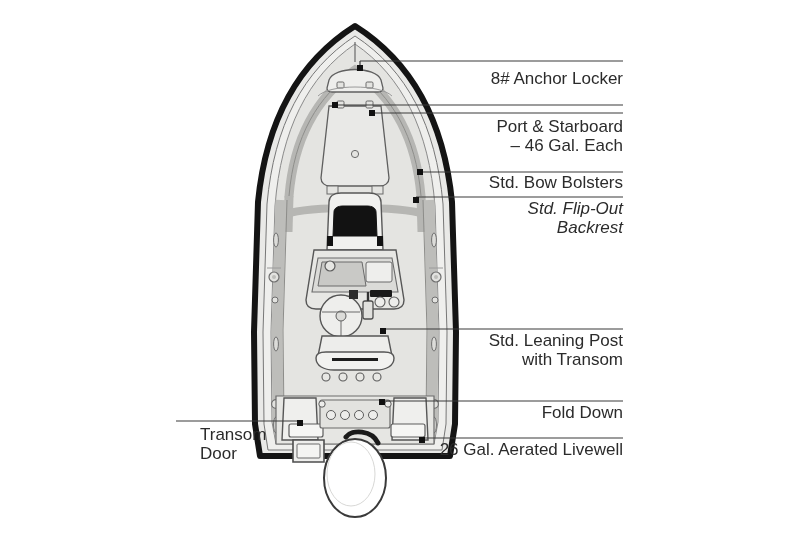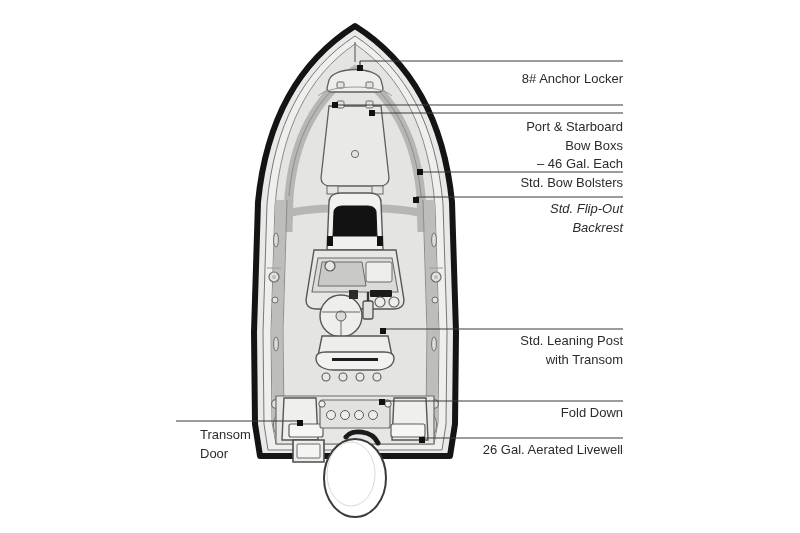--- a/index.html
+++ b/index.html
@@ -8,21 +8,21 @@
     background:#ffffff;
     font-family:"Liberation Sans", sans-serif;
     overflow:hidden;
     position:relative;
   }
   #stage{position:absolute;left:0;top:0;width:800px;height:533px;}
   svg#diagram{position:absolute;left:0;top:0;width:800px;height:533px;display:block;}
   .callout-text{
     position:absolute;
     font-family:"Liberation Sans", sans-serif;
-    font-size:13px;
+    font-size:17px;
     line-height:18.5px;
     color:#2b2b2b;
     white-space:pre;
     letter-spacing:0px;
   }
   .callout-right{text-align:right;}
   .callout-left{text-align:left;}
 </style>
 </head>
 <body>
@@ -193,21 +193,21 @@
         <line x1="422" y1="438" x2="422" y2="440" stroke="#3a3a3a" stroke-width="1.2"></line>
         <rect x="419" y="437" width="6" height="6" fill="#111111"></rect>
         <line x1="176" y1="421" x2="300" y2="421" stroke="#3a3a3a" stroke-width="1.2"></line>
         <line x1="300" y1="421" x2="300" y2="423" stroke="#3a3a3a" stroke-width="1.2"></line>
         <rect x="297" y="420" width="6" height="6" fill="#111111"></rect>
       </g>
   </svg>
 
   <div id="callouts">
       <div class="callout-text callout-right" style="right: 177px; top: 70px;"><div>8# Anchor Locker</div></div>
-      <div class="callout-text callout-right" style="right: 177px; top: 118px;"><div>Port &amp; Starboard</div><div>Bow Boxs</div><div>– 46 Gal. Each</div></div>
+      <div class="callout-text callout-right" style="right: 177px; top: 118px;"><div>Port &amp; Starboard</div><div>– 46 Gal. Each</div></div>
       <div class="callout-text callout-right" style="right: 177px; top: 174px;"><div>Std. Bow Bolsters</div></div>
       <div class="callout-text callout-right" style="right: 177px; top: 200px; font-style: italic;"><div>Std. Flip-Out</div><div>Backrest</div></div>
       <div class="callout-text callout-right" style="right: 177px; top: 332px;"><div>Std. Leaning Post</div><div>with Transom</div></div>
       <div class="callout-text callout-right" style="right: 177px; top: 404px;"><div>Fold Down</div></div>
       <div class="callout-text callout-right" style="right: 177px; top: 441px;"><div>26 Gal. Aerated Livewell</div></div>
       <div class="callout-text callout-left" style="left: 176px; top: 426px; margin-left: 24px;"><div>Transom</div><div>Door</div></div>
     </div>
 
 </div>
 

